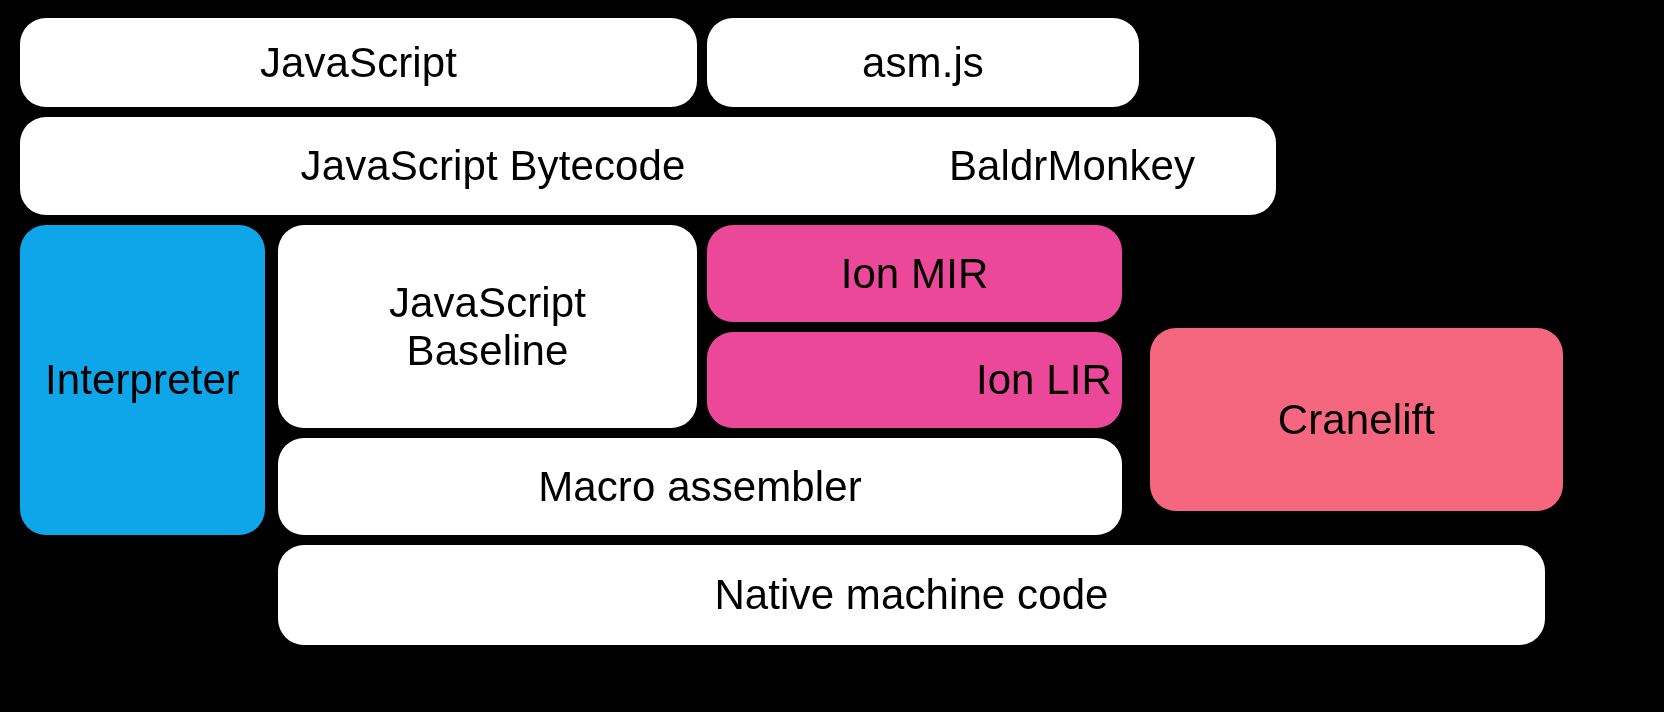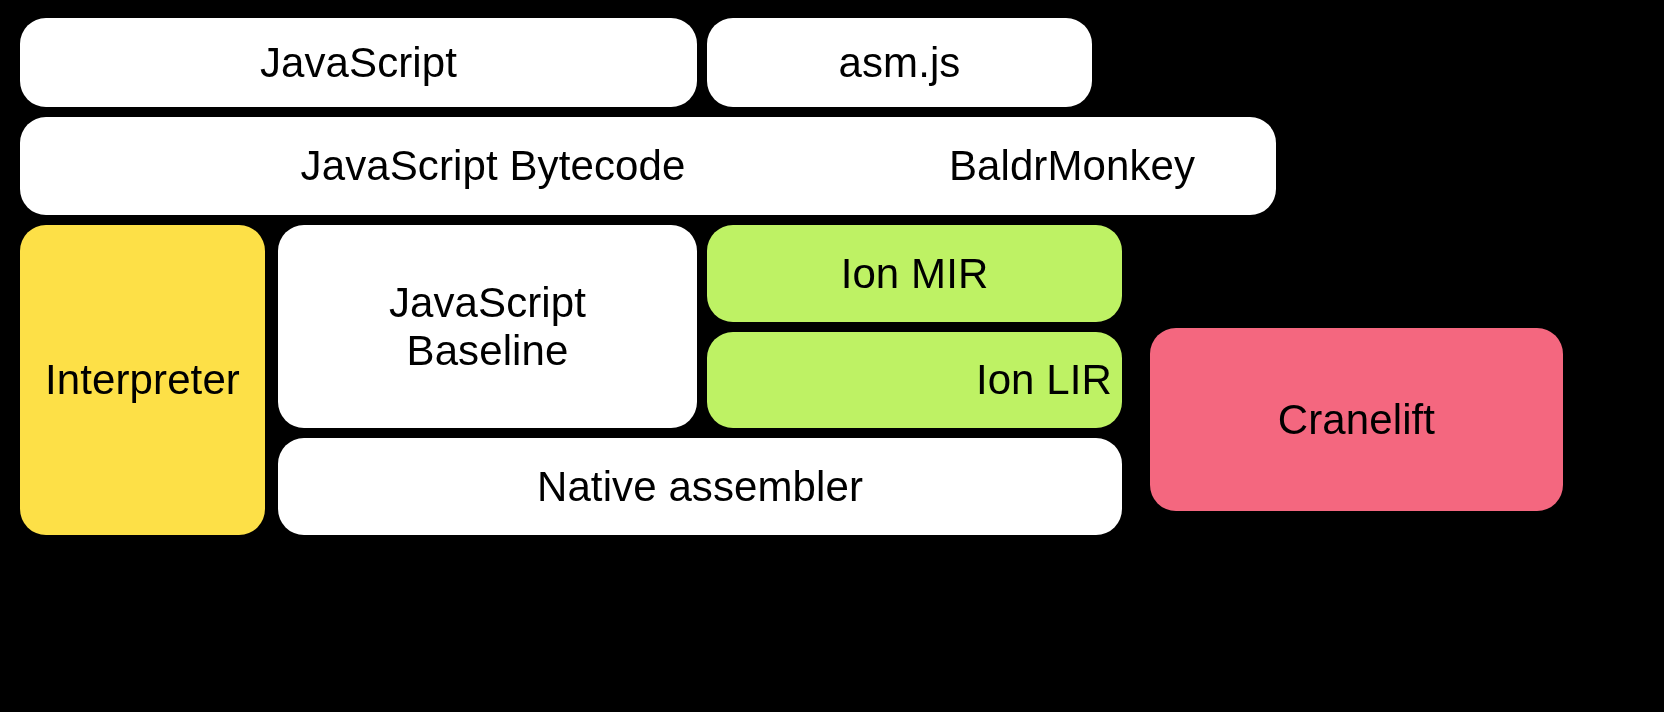--- a/index.html
+++ b/index.html
@@ -28,32 +28,33 @@
     text-align: center;
     color: #000000;
     font-size: 42px;
     line-height: 1.12;
     letter-spacing: 0.1px;
     white-space: pre-line;
     padding: 2px 10px;
     user-select: none;
   }
   .node.white   { background: #ffffff; }
-  .node.gray    { background: #fde047; text-align: right; }
-  .node.green   { background: #bef264; }
+  .node.gray    { background: #0ea5e9; text-align: right; }
+  .node.green   { background: #ec4899; }
   .node.pink    { background: #f4677f; }
 </style>
 </head>
 <body>
 
 <div id="diagram" style="background: rgb(0, 0, 0);">
     <div class="node white" style="left: 20px; top: 18px; width: 677px; height: 89px;"><span>JavaScript</span></div>
-    <div class="node white" style="left: 707px; top: 18px; width: 385px; height: 89px;"><span>asm.js</span></div>
+    <div class="node white" style="left: 707px; top: 18px; width: 432px; height: 89px;"><span>asm.js</span></div>
     <div class="node white" style="left: 20px; top: 117px; width: 946px; height: 98px;"><span>JavaScript Bytecode</span></div>
     <div class="node white" style="left: 868px; top: 117px; width: 408px; height: 98px;"><span>BaldrMonkey</span></div>
     <div class="node gray" style="left: 20px; top: 225px; width: 245px; height: 310px;"><span>Interpreter</span></div>
     <div class="node white" style="left: 278px; top: 225px; width: 419px; height: 203px;"><span>JavaScript
 Baseline</span></div>
     <div class="node green" style="left: 707px; top: 225px; width: 415px; height: 97px;"><span>Ion MIR</span></div>
     <div class="node green" style="left: 707px; top: 332px; width: 415px; height: 96px; justify-content: flex-end;"><span>Ion LIR</span></div>
     <div class="node pink" style="left: 1132px; top: 328px; width: 413px; height: 183px; margin-left: 18px;"><span>Cranelift</span></div>
-    <div class="node white" style="left: 278px; top: 438px; width: 844px; height: 97px;"><span>Native assembler</span></div>
+    <div class="node white" style="left: 278px; top: 438px; width: 844px; height: 97px;"><span>Macro assembler</span></div>
+    <div class="node white" style="left: 278px; top: 545px; width: 1267px; height: 100px;"><span>Native machine code</span></div>
   </div>
 
 </body></html>

